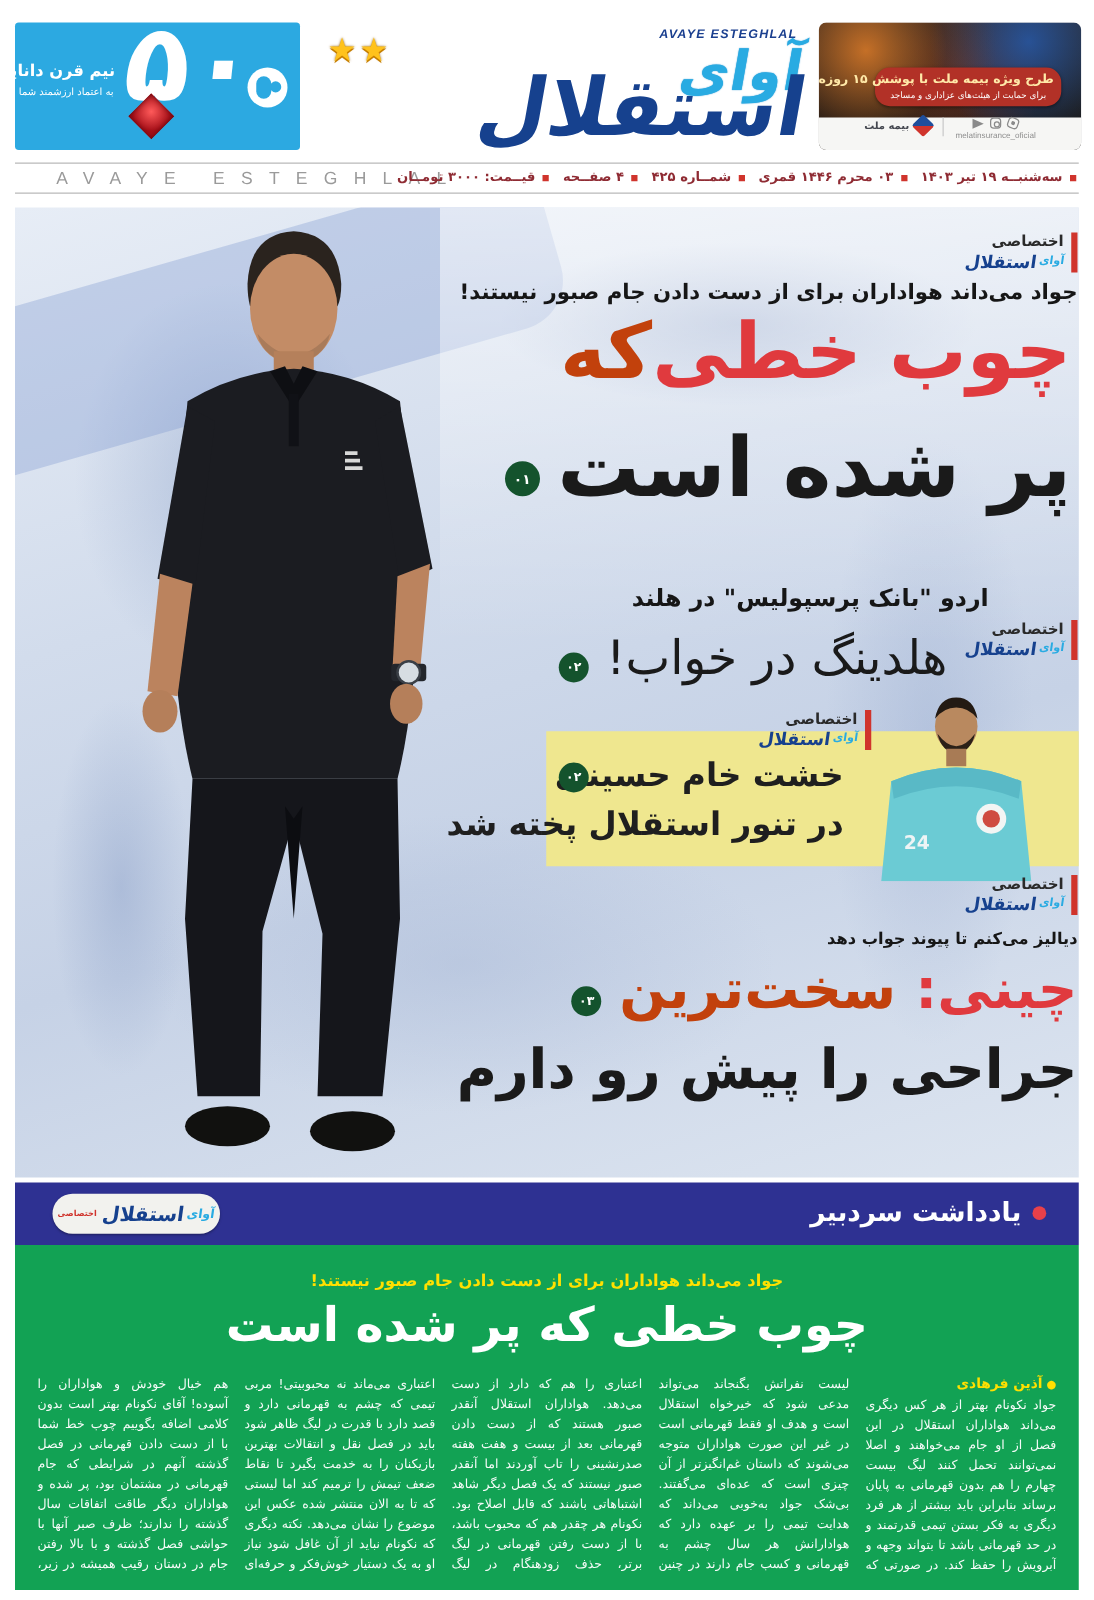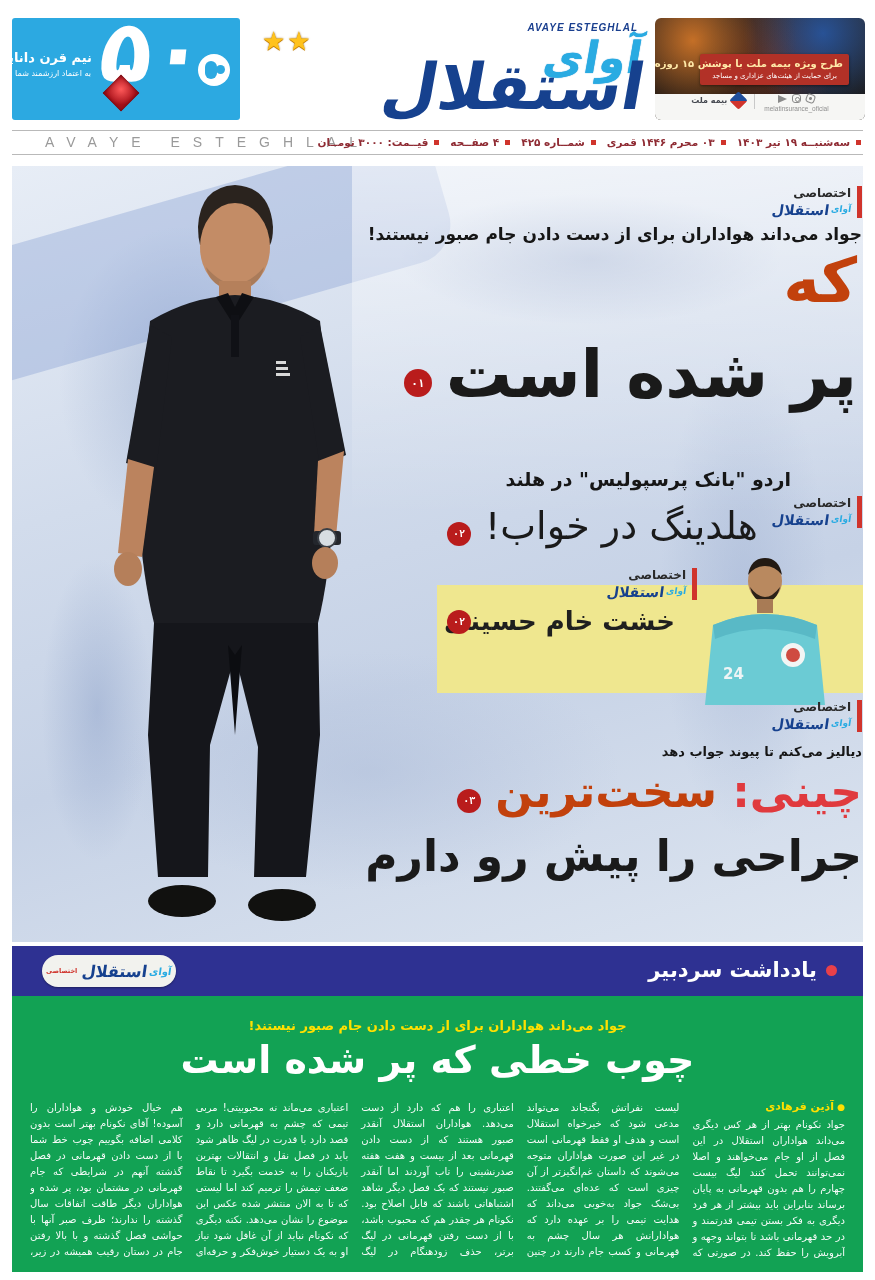--- a/index.html
+++ b/index.html
@@ -21,21 +21,21 @@
   .m-stars { position:absolute; left:14px; top:14px; font-size:26px; color:#ffc21c; text-shadow:0 1px 0 #c77f00, 0 0 2px #8a5600; letter-spacing:2px; }
   .m-latin { position:absolute; right:8px; top:10px; font-family:"Liberation Sans", sans-serif; font-style:italic; font-weight:bold; font-size:10px; letter-spacing:1px; color:#1a3f8f; }
   .m-avaye { position:absolute; right:4px; top:20px; font-size:44px; font-weight:bold; color:#29abe2; transform:skewX(-10deg); text-shadow:0 0 1px #1b8fd0; }
   .m-esteghlal { position:absolute; right:2px; bottom:0px; font-size:64px; font-weight:bold; color:#16418e; transform:skewX(-10deg); white-space:nowrap; }
 
   .ad-right { position:absolute; left:655px; top:18px; width:210px; height:102px; border-radius:6px; overflow:hidden; background:
       radial-gradient(circle at 18% 22%, rgba(214,120,40,.9), rgba(120,60,20,.25) 34%, transparent 55%),
       radial-gradient(circle at 80% 15%, rgba(40,90,170,.85), transparent 42%),
       radial-gradient(circle at 55% 45%, rgba(150,60,40,.5), transparent 50%),
       linear-gradient(180deg, #2a2522 0%, #1c1a18 70%, #171513 100%); }
-  .ad-red-box { position:absolute; left:16px; right:16px; top:36px; background:#b23127; border-radius:2px; padding:4px 6px 5px; text-align:center; direction:rtl; box-shadow:0 1px 3px rgba(0,0,0,.5);margin-left:29px; }
+  .ad-red-box { position:absolute; left:16px; right:16px; top:36px; background:#b23127; border-radius:12px; padding:4px 6px 5px; text-align:center; direction:rtl; box-shadow:0 1px 3px rgba(0,0,0,.5);margin-left:29px; }
   .ad-red-l1 { font-size:10px; font-weight:bold; color:#ffe9a8; white-space:nowrap; }
   .ad-red-l2 { font-size:7px; color:#ffffff; margin-top:3px; white-space:nowrap; }
   .ad-strip { position:absolute; left:0; right:0; bottom:0; height:26px; background:#f6f6f4; display:flex; align-items:flex-start; justify-content:center; gap:9px; }
   .ad-brand { display:flex; align-items:center; gap:5px; direction:rtl; }
   .ad-diamond { width:13px; height:13px; transform:rotate(45deg); background:linear-gradient(135deg,#1f4e9c 50%, #d0342c 50%); border-radius:2px; }
   .ad-brand-name { font-size:8px; font-weight:bold; color:#44474f; }
   .ad-div { width:1px; height:15px; background:#c9c9c9; }
   .ad-social { display:flex; flex-direction:column; align-items:center; gap:2px; }
   .soc-row { display:flex; gap:5px; align-items:center; }
   .ic-tg { width:0; height:0; border-top:4px solid transparent; border-bottom:4px solid transparent; border-left:9px solid #8a8a8a; }
@@ -71,21 +71,21 @@
   .badge-col { display:flex; flex-direction:column; align-items:flex-start; gap:2px; direction:rtl; }
   .badge-label { font-size:12px; font-weight:bold; color:#2a2a2a; }
   .mini-logo { direction:rtl; display:inline-flex; align-items:flex-end; gap:2px; transform:skewX(-8deg); }
   .ml-a { color:#29abe2; font-size:9px; font-weight:bold; margin-bottom:4px; }
   .ml-e { color:#16418e; font-size:14px; font-weight:bold; }
 
   
   .kicker { position:absolute; direction:rtl; font-weight:bold; color:#161616; white-space:nowrap; }
   .h-red { color:#e03a3e; }
   .h-black { color:#c2410c; }
-  .page-dot { background:#b91c1c; color:#fff; border-radius:50%; display:flex; align-items:center; justify-content:center; font-weight:bold;font-family:Liberation Mono, monospace; }
+  .page-dot { background:#14532d; color:#fff; border-radius:50%; display:flex; align-items:center; justify-content:center; font-weight:bold; }
   .hl-row { position:absolute; display:flex; direction:rtl; align-items:center; }
 
   .hl-main1 { right:18px; top:244px; font-size:62px; font-weight:bold; white-space:nowrap; }
   .hl-main2 { right:18px; top:336px; gap:14px; }
   .hl-main2 .t { font-size:66px; font-weight:bold; color:#1a1a1a; white-space:nowrap; }
   .hl-main2 .page-dot { width:28px; height:28px; font-size:11px; align-self:flex-end; margin-bottom:16px; }
 
   .k2 { right:84px; top:468px; font-size:19px; }
   .row2 { right:13px; top:496px; gap:14px; align-items:flex-start; }
   .row2 .hl { font-size:38px; font-weight:normal; color:#1a1a1a; white-space:nowrap; margin-top:8px; }
@@ -210,20 +210,21 @@
     <div class="badge-col">
       <span class="badge-label">اختصاصی</span>
       <span class="mini-logo">
           <b class="ml-a">آوای</b>
           <b class="ml-e">استقلال</b>
         </span>
     </div>
   </div>
   <div class="kicker k1">جواد می‌داند هواداران برای از دست دادن جام صبور نیستند!</div>
   <div class="hl-row hl-main1">
+    <span class="h-red">چوب خطی</span>
       <span class="h-black"> که</span>
   </div>
   <div class="hl-row hl-main2">
     <span class="t">پر شده است</span>
     <span class="page-dot">۰۱</span>
   </div>
 
   <div class="kicker k2">اردو "بانک پرسپولیس" در هلند</div>
   <div class="hl-row row2">
     <div class="badge" style="position:static;">
@@ -246,20 +247,21 @@
     <div class="badge-col">
       <span class="badge-label">اختصاصی</span>
       <span class="mini-logo">
           <b class="ml-a">آوای</b>
           <b class="ml-e">استقلال</b>
         </span>
     </div>
   </div>
   <div class="hl3">
     <div>خشت خام حسینی</div>
+    <div>در تنور استقلال پخته شد</div>
   </div>
   <div class="page-dot dot3">۰۲</div>
   <svg class="gk" viewBox="0 0 175 150" aria-hidden="true">
     <ellipse cx="100" cy="26" rx="17" ry="20" fill="#b9895f"></ellipse>
     <path d="M83 20 Q86 3 100 3 Q114 3 117 20 Q110 11 100 11 Q90 11 83 20 Z" fill="#231a13"></path>
     <path d="M85 32 Q100 52 115 32 Q112 46 100 48 Q88 46 85 32 Z" fill="#2b2118"></path>
     <rect x="92" y="44" width="16" height="14" fill="#a87b55"></rect>
     <path d="M48 70 Q100 48 152 70 L160 150 L40 150 Z" fill="#6bcbd4"></path>
     <path d="M48 70 Q100 48 152 70 L150 84 Q100 64 50 84 Z" fill="#59b9c6"></path>
     <circle cx="128" cy="100" r="12" fill="#f2f5f4"></circle>

